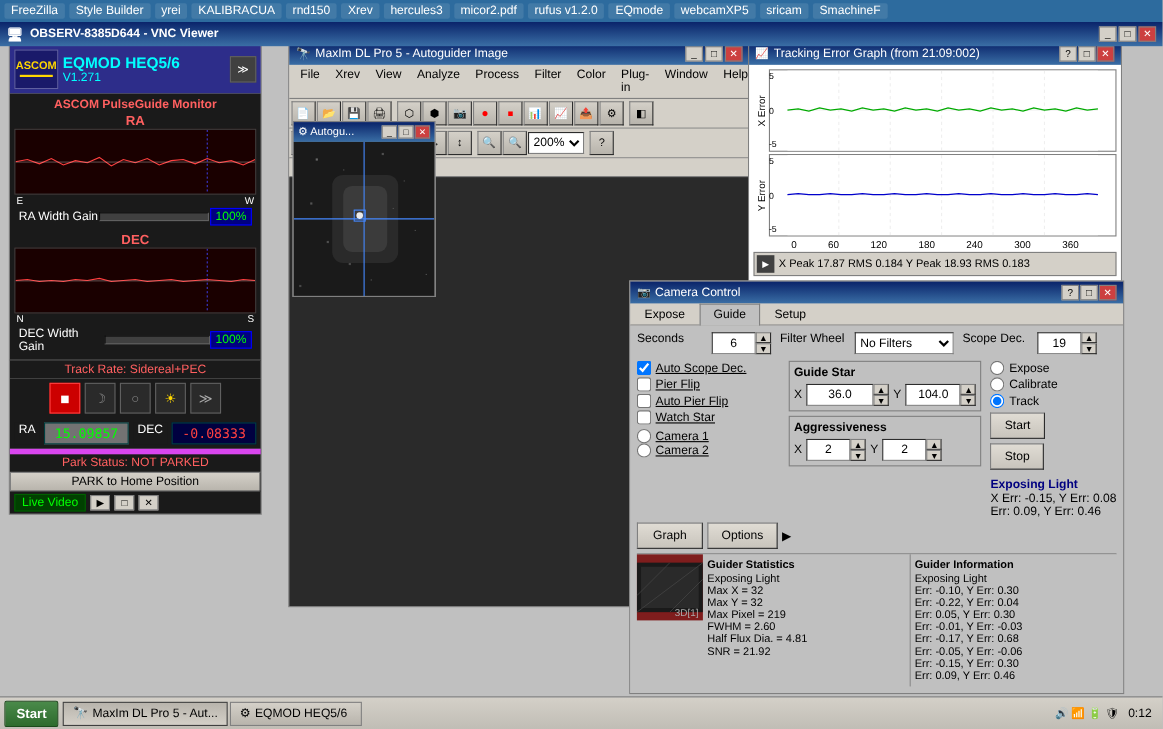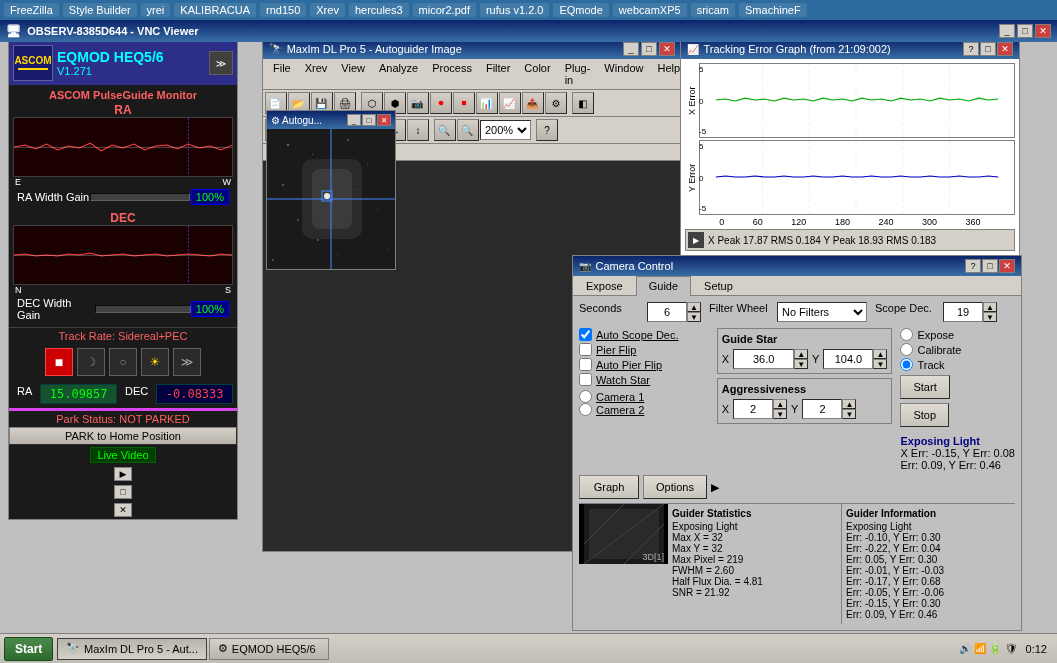--- a/index.html
+++ b/index.html
@@ -247,21 +247,21 @@
       align-items: center;
       justify-content: center;
     }
     .ra-dec-values {
       display: flex;
       gap: 4px;
       padding: 4px;
       background: #1a1a1a;
     }
     .ra-val {
-      background: #14532d;
+      background: #737373;
       color: #00ff00;
       border: 1px solid #004040;
       padding: 2px 6px;
       font-size: 12px;
       flex: 1;
       text-align: center;
       font-family: monospace;
     }
     .dec-val {
       background: #000040;
@@ -272,38 +272,37 @@
       flex: 1;
       text-align: center;
       font-family: monospace;
     }
     .park-status {
       background: #1a1a1a;
       color: #ff6060;
       font-size: 11px;
       padding: 2px 4px;
       text-align: center;
-      border-top: 3px solid #d946ef;
+      border-top: 5px solid #d946ef;
     }
     .park-button {
       background: linear-gradient(to bottom, #d4d0c8, #b8b4ac);
       border: 1px outset #808080;
       font-size: 11px;
       padding: 2px;
       width: 100%;
       text-align: center;
       cursor: pointer;
     }
     .live-video {
       display: flex;
       align-items: center;
       background: #1a1a1a;
       padding: 2px 4px;
       gap: 4px;
-      flex-direction: column;
     }
     .live-video-label {
       background: #004000;
       color: #00ff00;
       font-size: 11px;
       padding: 1px 6px;
       border: 1px solid #006000;
     }
 
     
@@ -588,23 +587,23 @@
       font-size: 10px;
       background: #c0c0c0;
     }
     .guider-info {
       flex: 1;
       padding: 4px;
       font-size: 10px;
       background: #c0c0c0;
     }
     .camera-image-preview {
-      background: #000000;
+      background: #7f1d1d;
       height: 60px;
-      width: 89px;
+      width: 60px;
       display: flex;
       align-items: center;
       justify-content: center;
       font-size: 10px;
       color: #888;
       position: relative;
     }
     .camera-3d {
       font-size: 9px;
       color: #aaa;

